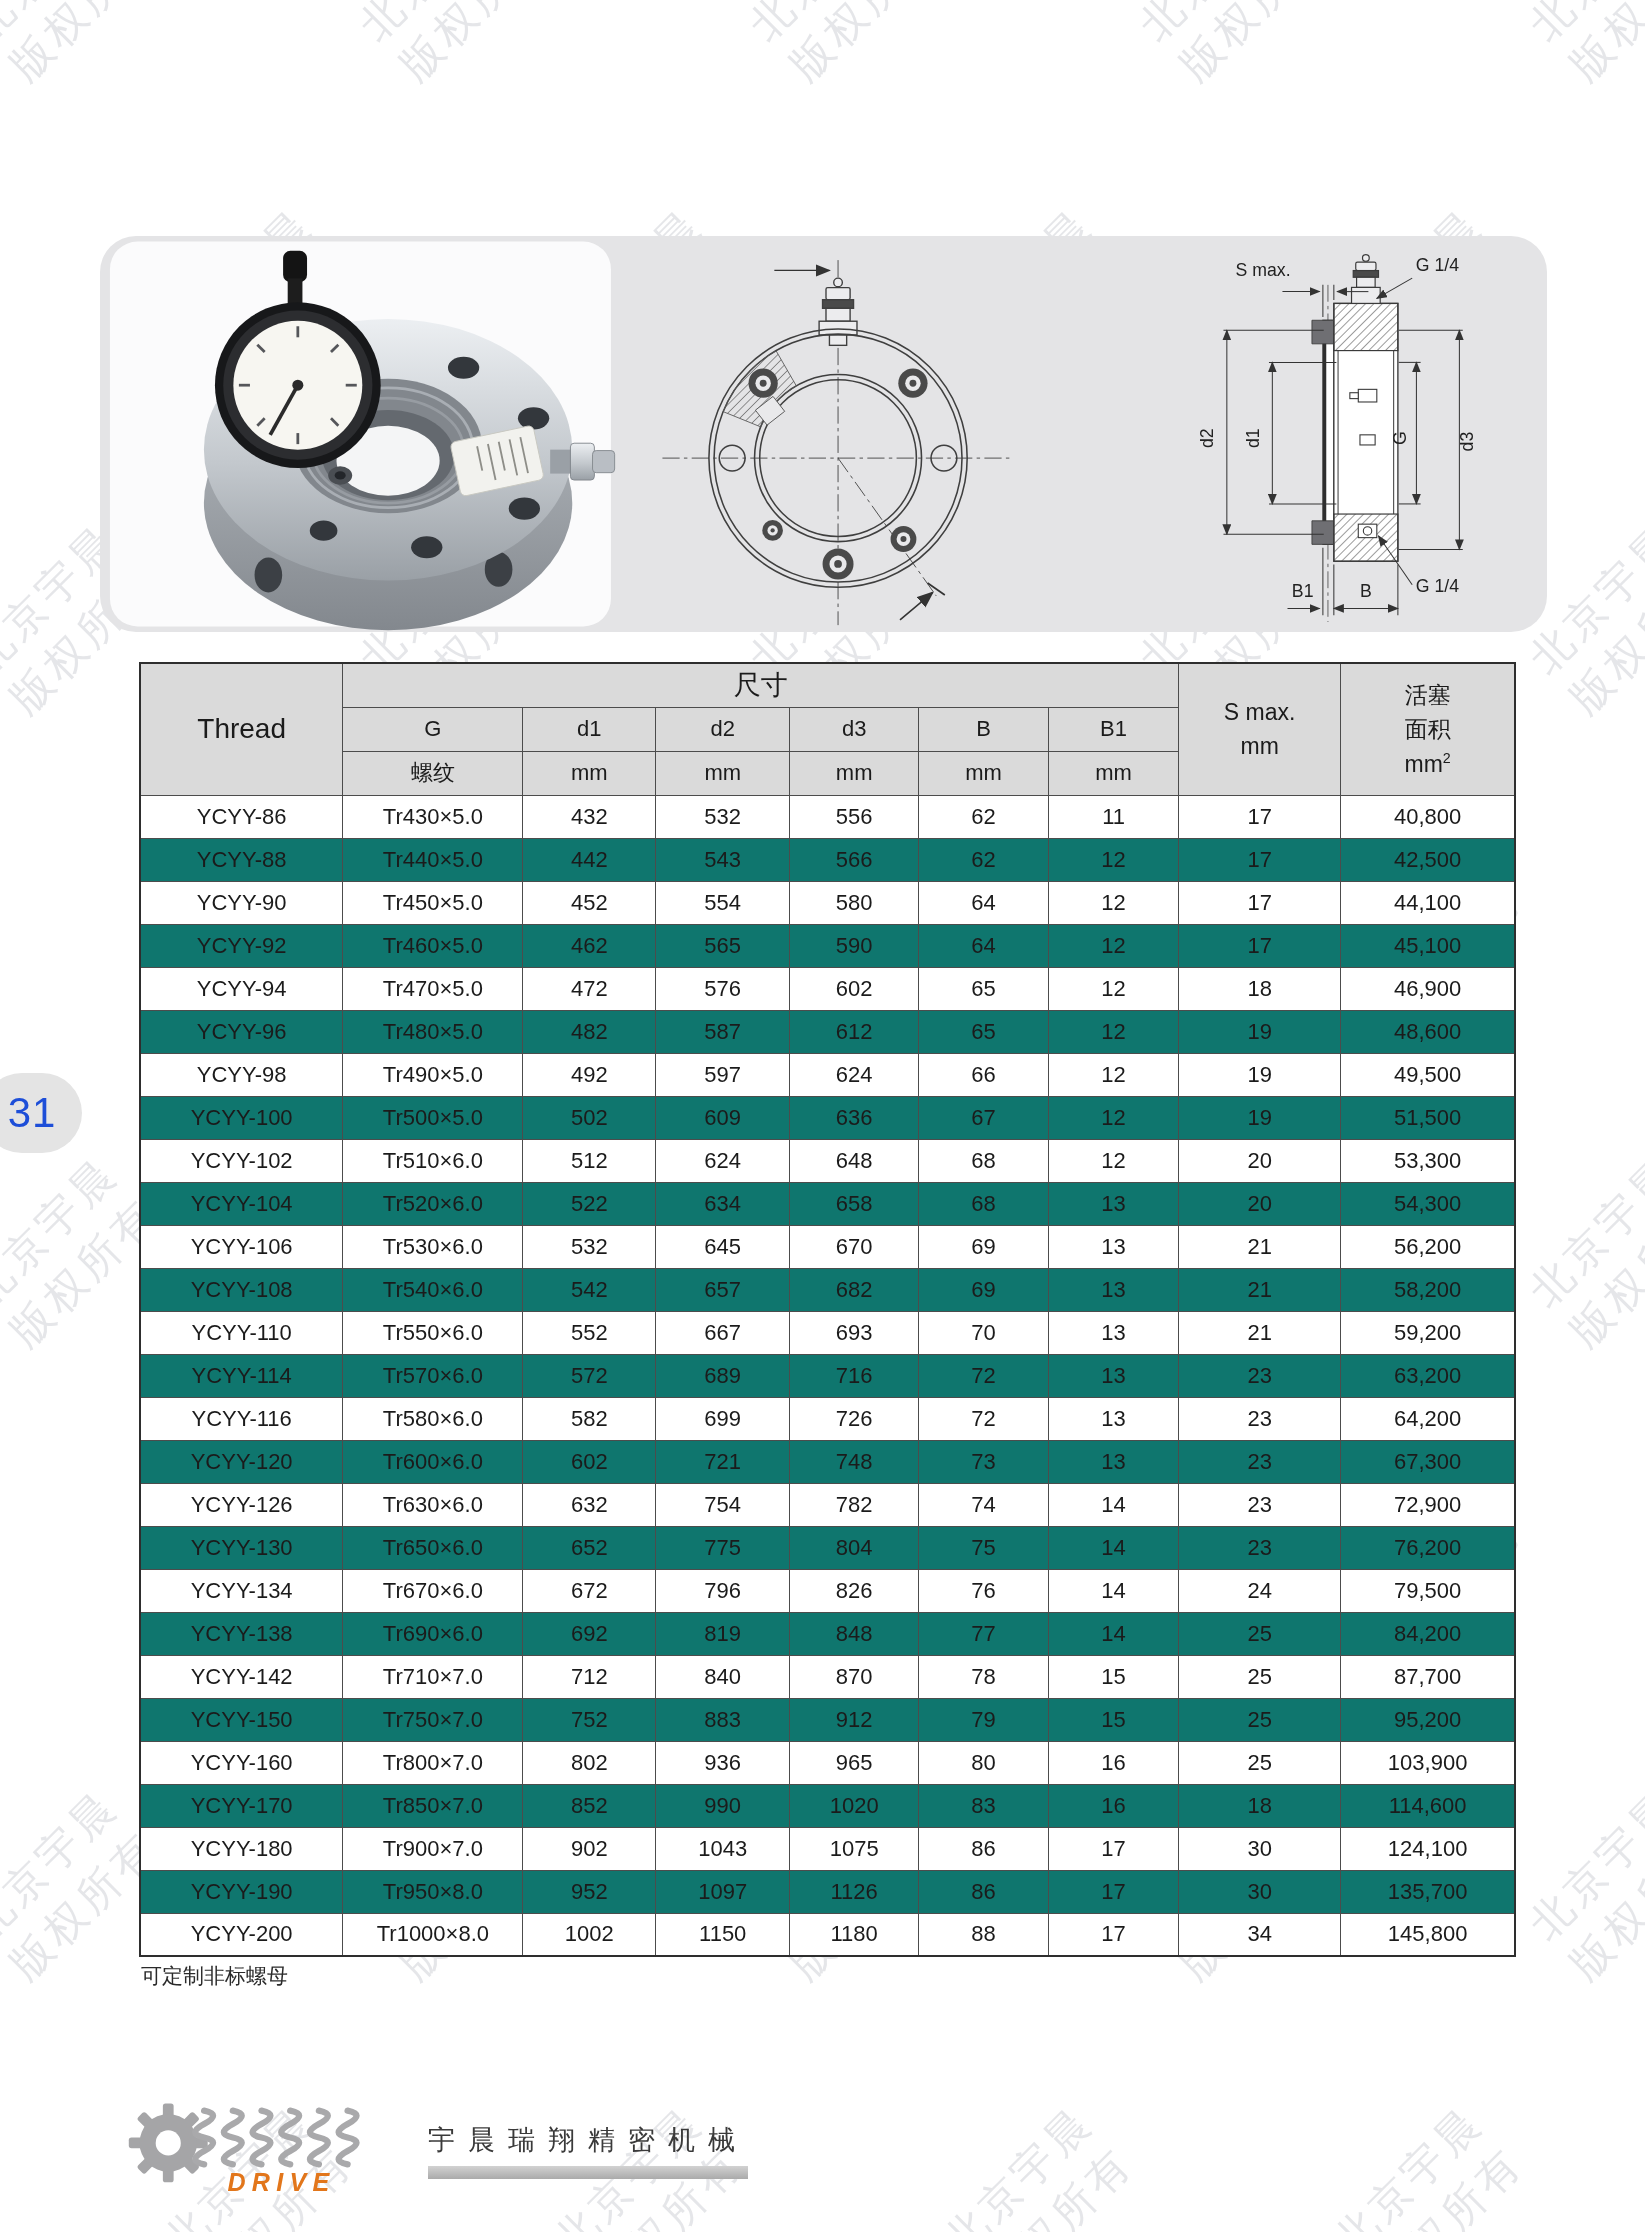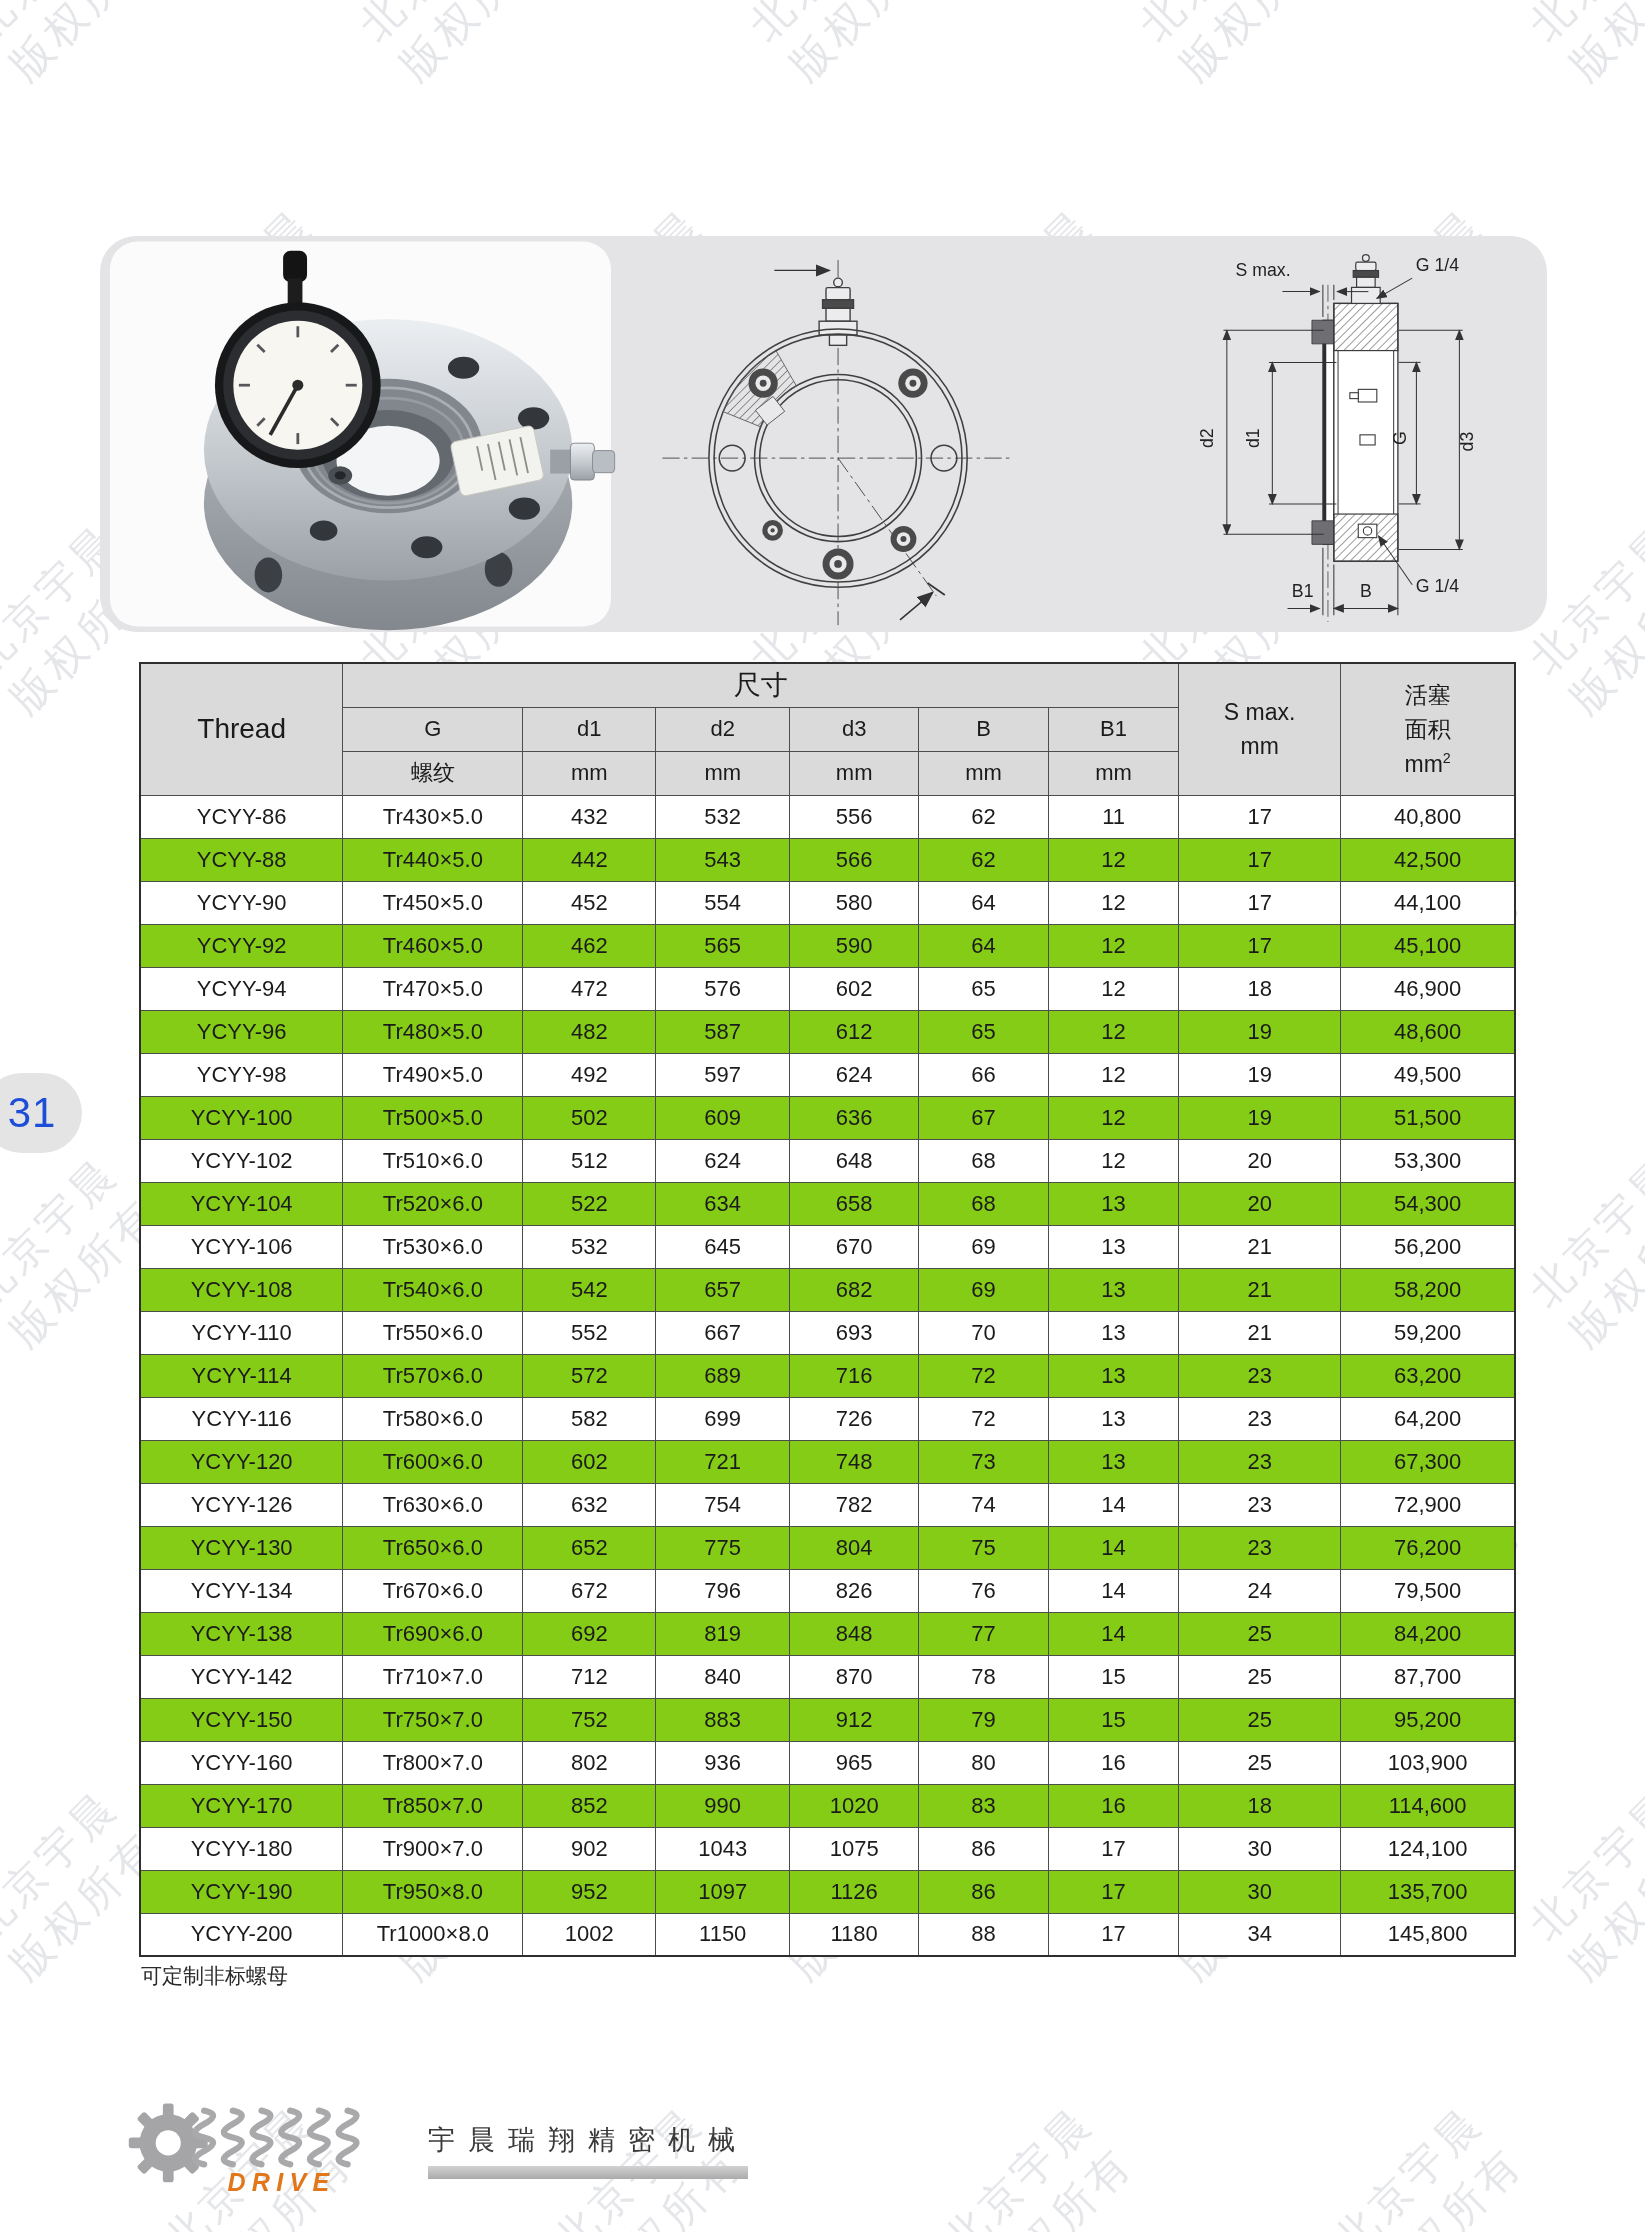--- a/index.html
+++ b/index.html
@@ -39,21 +39,21 @@
   .spec-table th, .spec-table td {
     border:1px solid #4c4c4c; text-align:center; vertical-align:middle;
     font-size:22px; color:#1b1b1b; padding:0;
   }
   .spec-table { border:2px solid #2e2e2e; }
   .spec-table thead th { background:#dadada; font-weight:400; height:44px; }
   .spec-table thead th.th-thread { font-size:28px; }
   .spec-table thead th.th-size   { font-size:27px; }
   .spec-table thead th.th-smax, .spec-table thead th.th-piston { font-size:23px; line-height:1.5; }
   .spec-table tbody td { height:43px; }
-  .spec-table tbody tr.alt { background:#84cc16; }
+  .spec-table tbody tr.alt { background:#0f766e; }
   sup { font-size:0.62em; }
   
   .note { position:absolute; left:141px; top:1962px; font-size:21px; color:#2a2a2a; z-index:2; }
   
   .page-pill {
     position:absolute; left:-18px; top:1073px; width:100px; height:80px; z-index:2;
     background:#e4e4e4; border-radius:40px; display:flex; align-items:center; justify-content:center;
   }
   .page-pill span { font-size:42px; color:#1d4ed8; letter-spacing:1px; }
   

